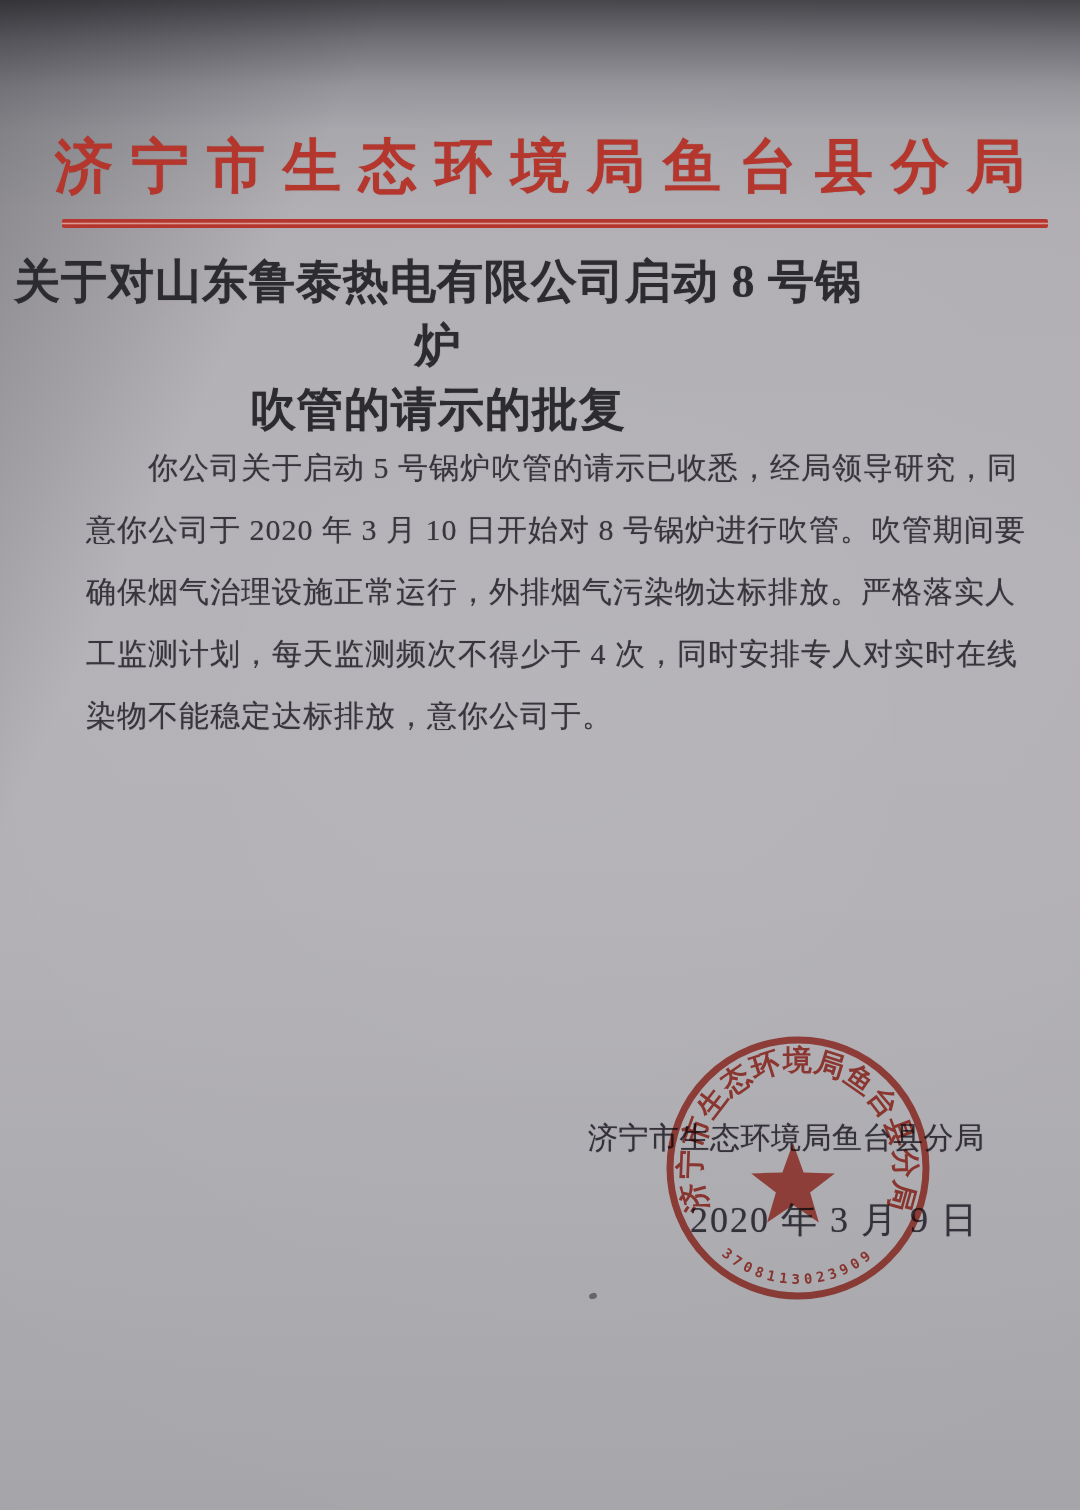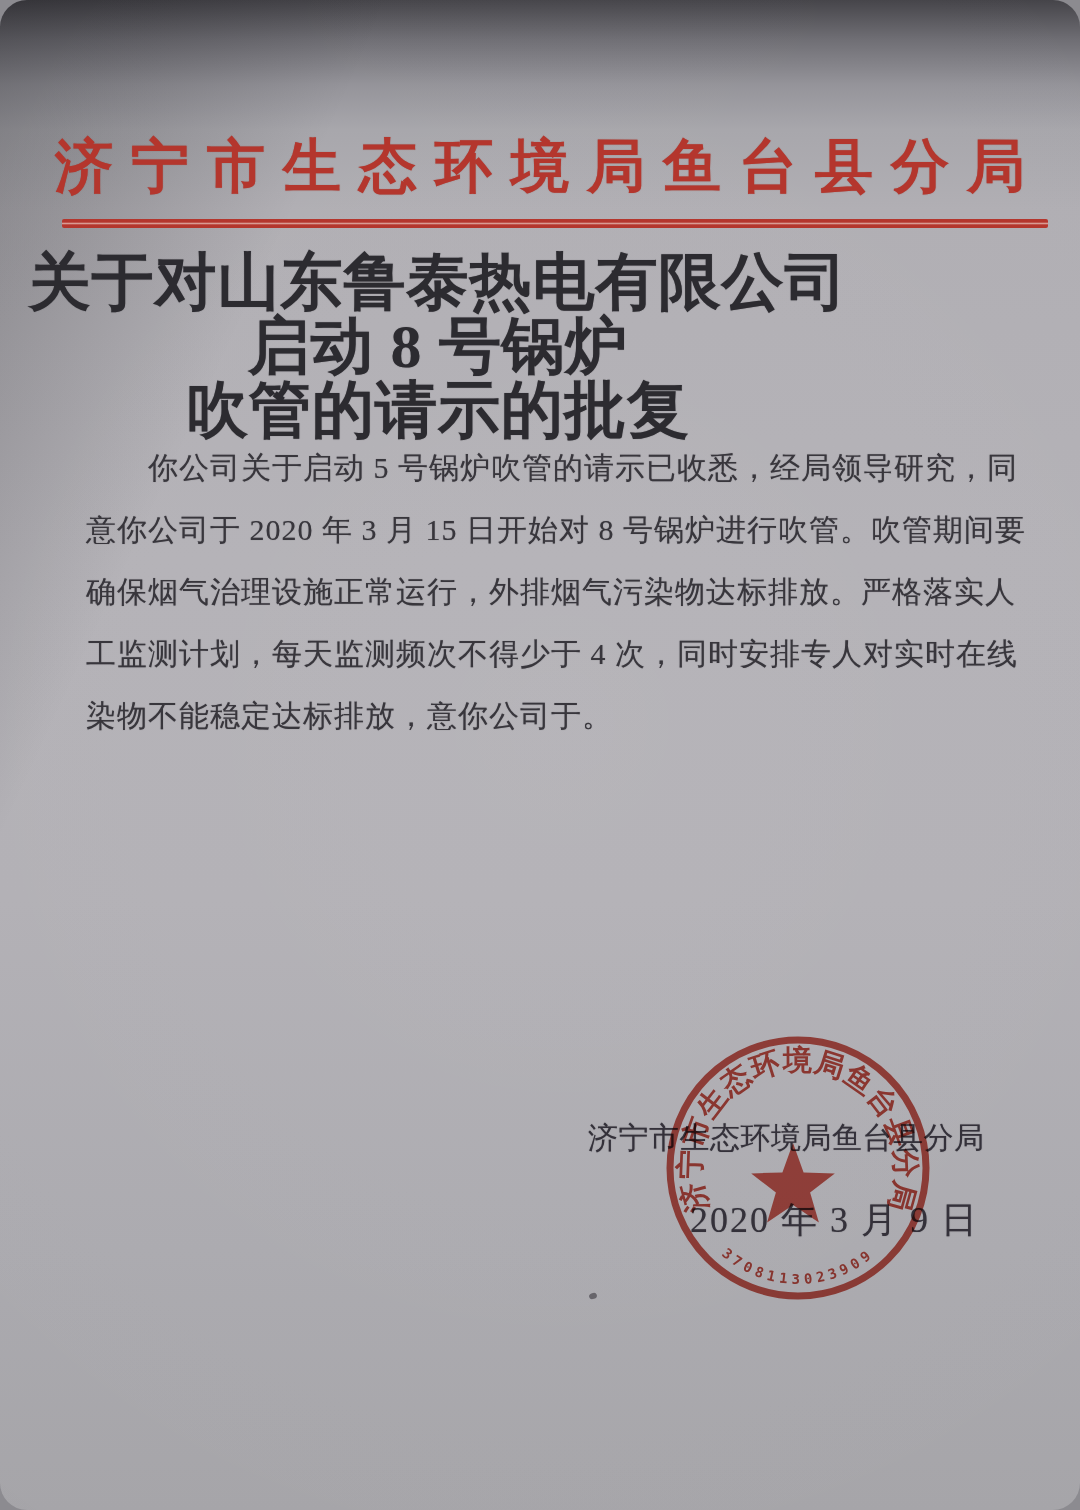--- a/index.html
+++ b/index.html
@@ -5,42 +5,41 @@
   html,body{margin:0;padding:0;background:#8c8b90;}
   .page{
     position:relative;
     width:1080px;height:1510px;
     overflow:hidden;
     font-family:"Liberation Serif","DejaVu Serif",serif;
     background:
       linear-gradient(115deg, rgba(10,10,14,0.28) 0%, rgba(10,10,14,0) 22%),
       radial-gradient(ellipse 150% 110% at 52% 48%, rgba(255,255,255,0.05) 0%, rgba(255,255,255,0) 55%, rgba(0,0,0,0.06) 100%),
       linear-gradient(180deg, #454449 0px, #6f6e74 40px, #949399 85px, #a7a6ab 130px, #b0aeb3 210px, #b3b1b6 560px, #b2b0b5 900px, #abaaaf 1250px, #a6a5a9 1510px);
-    border-radius: 27px;
   }
   .page *{box-sizing:border-box;}
 
   .header{
     position:absolute;top:128px;left:0;width:1080px;
     text-align:center;
     font-size:58px;font-weight:700;
     letter-spacing:18px;text-indent:18px;
     color:#b4362d;
     text-shadow:0 0 1px rgba(140,40,30,0.55);
     white-space:nowrap;
   }
   .red-rule{
     position:absolute;top:219px;left:62px;width:986px;height:9px;
     background:linear-gradient(180deg,#b4362d 0%,#b4362d 34%,#d99b93 50%,#b4362d 66%,#b4362d 100%);
     border-radius:2px;
   }
   .title{
     position:absolute;top:250px;left:0;width:876px;
     text-align:center;
-    font-size:62px;font-weight:700;line-height:64px;
+    font-size:46px;font-weight:700;line-height:64px;
     letter-spacing:1px;
     color:#2c2b30;
     text-shadow:0 0 1px rgba(20,20,25,0.45);
   }
   .body-block{
     position:absolute;top:437px;left:86px;width:930px;
     font-size:30px;line-height:62px;
     letter-spacing:1px;
     color:#38363c;
     text-shadow:0 0 1px rgba(30,30,38,0.4);
@@ -94,21 +93,21 @@
 
   <div class="red-rule"></div>
 
   <div class="title">
     <div>关于对山东鲁泰热电有限公司启动 8 号锅炉</div>
     <div>吹管的请示的批复</div>
   </div>
 
   <div class="body-block">
     <div class="line indent">你公司关于启动 5 号锅炉吹管的请示已收悉，经局领导研究，同</div>
-    <div class="line">意你公司于 2020 年 3 月 15 日开始对 8 号锅炉进行吹管。吹管期间要</div>
+    <div class="line">意你公司于 2020 年 3 月 10 日开始对 8 号锅炉进行吹管。吹管期间要</div>
     <div class="line">确保烟气治理设施正常运行，外排烟气污染物达标排放。严格落实人</div>
     <div class="line">工监测计划，每天监测频次不得少于 4 次，同时安排专人对实时在线</div>
     <div class="line">染物不能稳定达标排放，意你公司于。</div>
   </div>
 
   <div class="signature">济宁市生态环境局鱼台县分局</div>
 
   <div class="sign-date">2020 年 3 月 9 日</div>
 
   <svg class="seal" width="270" height="270" viewBox="0 0 270 270" xmlns="http://www.w3.org/2000/svg">

